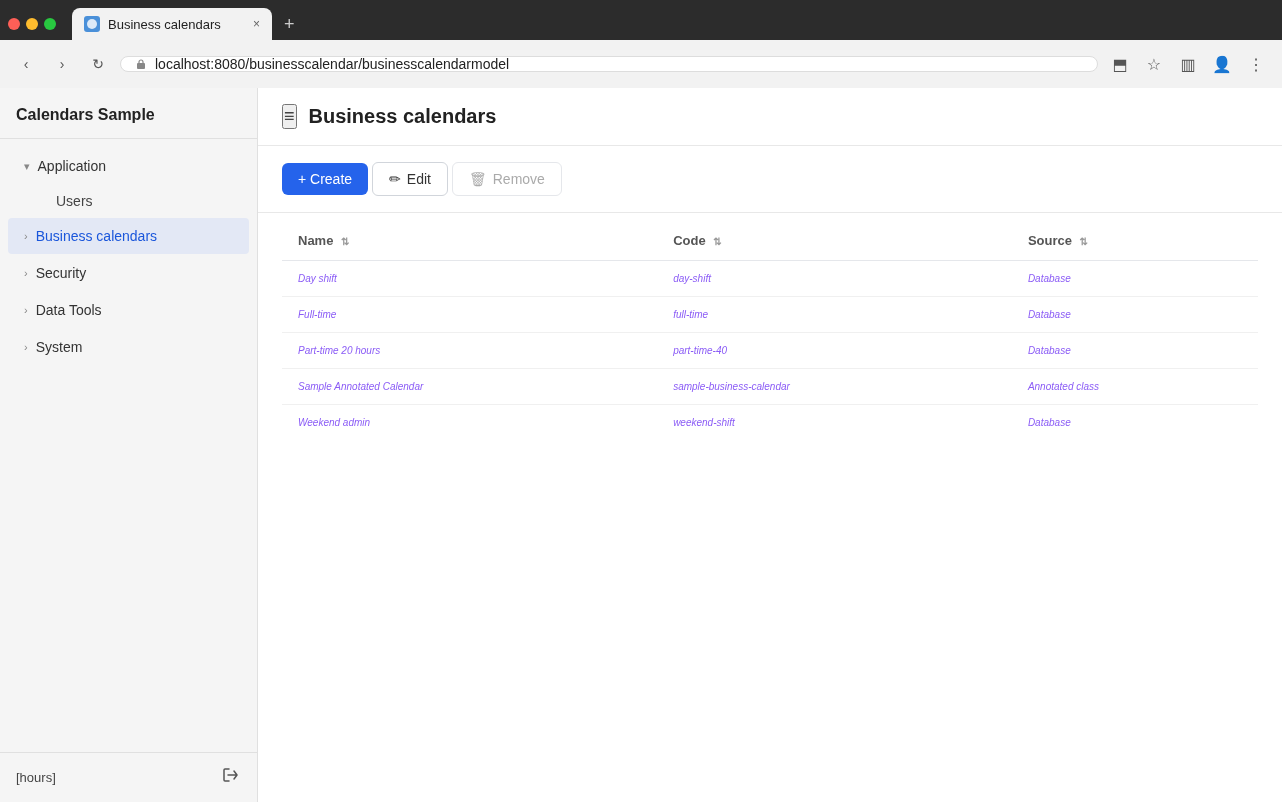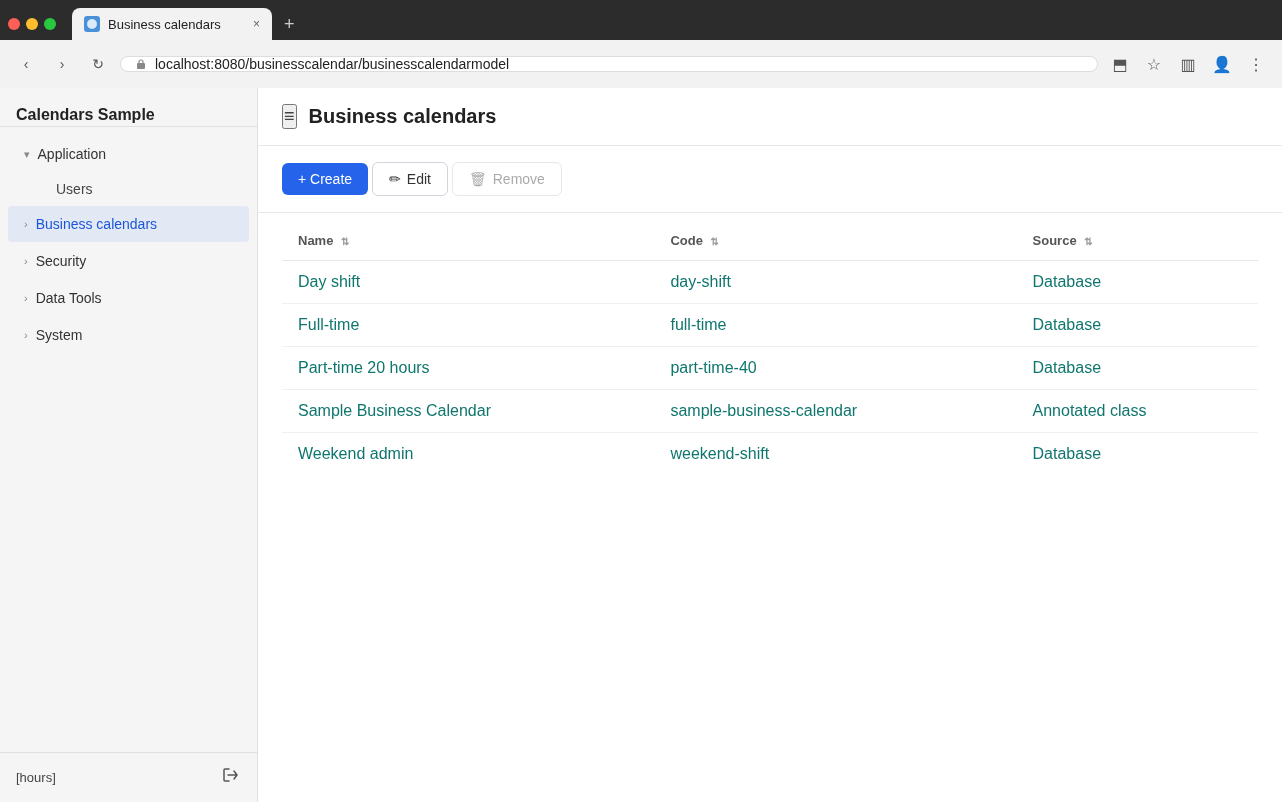--- a/index.html
+++ b/index.html
@@ -67,21 +67,21 @@
 
     
     .sidebar {
       width: 258px;
       background: #f5f5f5;
       border-right: 1px solid #e0e0e0;
       display: flex; flex-direction: column;
       flex-shrink: 0;
     }
     .sidebar-header {
-      padding: 18px 16px 2px;
+      padding: 18px 16px 14px;
       font-size: 16px; font-weight: 600; color: #222;
       border-bottom: 1px solid #e0e0e0;
     }
     .sidebar-nav { flex: 1; overflow-y: auto; padding: 8px 0; }
     .sidebar-item {
       display: flex; align-items: center; gap: 8px;
       padding: 10px 16px; cursor: pointer; font-size: 14px; color: #333;
       border-radius: 4px; margin: 1px 8px;
     }
     .sidebar-item.active { background: #e3e8f5; color: #1a56db; }
@@ -131,21 +131,21 @@
 
     
     .table-container { flex: 1; overflow-y: auto; padding: 0 24px; }
     table { width: 100%; border-collapse: collapse; margin-top: 8px; }
     thead tr { border-bottom: 1px solid #e5e7eb; }
     th {
       text-align: left; padding: 12px 16px; font-size: 13px; font-weight: 600; color: #555;
       background: white;
     }
     th .sort-icon { font-size: 10px; color: #999; margin-left: 4px; }
-    td { padding: 12px 16px; font-size: 16px; color: #0f766e; border-bottom: 1px solid #f0f0f0; }
+    td { padding: 12px 16px; font-size: 10px; color: #8b5cf6; border-bottom: 1px solid #f0f0f0; font-style: italic; }
     tbody tr:last-child td { border-bottom: none; }
   </style>
 </head>
 <body>
 
 <div class="browser-chrome">
   <div class="tab-bar">
     <div class="window-controls">
       <div class="wc-red"></div>
       <div class="wc-yellow"></div>
@@ -275,21 +275,21 @@
     <td>Full-time</td>
     <td>full-time</td>
     <td>Database</td>
   </tr>
             <tr>
     <td>Part-time 20 hours</td>
     <td>part-time-40</td>
     <td>Database</td>
   </tr>
             <tr>
-    <td>Sample Business Calendar</td>
+    <td>Sample Annotated Calendar</td>
     <td>sample-business-calendar</td>
     <td>Annotated class</td>
   </tr>
             <tr>
     <td>Weekend admin</td>
     <td>weekend-shift</td>
     <td>Database</td>
   </tr>
           </tbody>
       </table>

